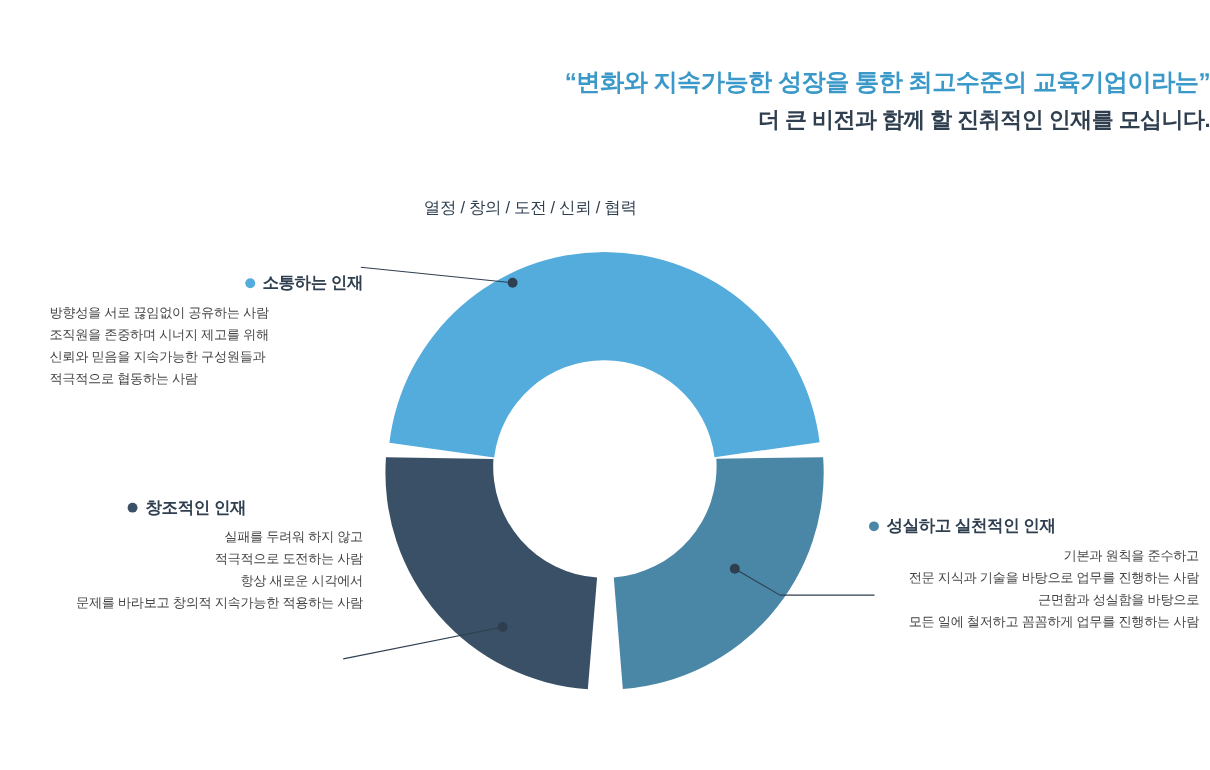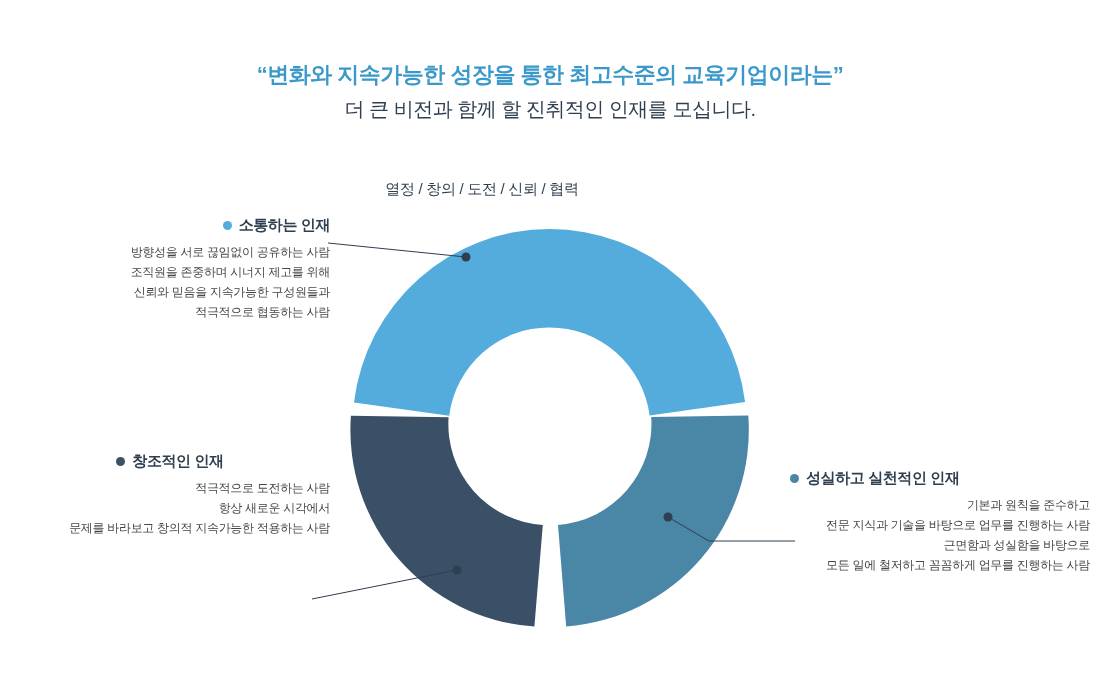--- a/index.html
+++ b/index.html
@@ -15,34 +15,34 @@
     position: relative;
     overflow: hidden;
   }
 
   
   .headline {
     position: absolute;
     top: 58px;
     left: 0;
     width: 1100px;
-    text-align: center;
+    text-align: right;
     line-height: 34px;
   }
   .headline .line1 {
     display: block;
     font-size: 22px;
     font-weight: bold;
     color: #3a99c9;
     letter-spacing: -0.5px;
   }
   .headline .line2 {
     display: block;
     font-size: 20px;
-    font-weight: normal;
+    font-weight: bold;
     color: #2f3f4f;
     letter-spacing: -0.5px;
   }
 
   
   .donut-caption {
     position: absolute;
     top: 180px;
     left: 0;
     width: 964px;
@@ -90,23 +90,23 @@
     font-size: 12px;
     line-height: 20px;
     color: #454545;
     letter-spacing: -0.3px;
     white-space: nowrap;
   }
 
   
   #block-communicate {
     left: 45px;
-    top: 216px;
+    top: 248px;
     width: 285px;
-    text-align: right;
+    text-align: left;
   }
   #block-communicate .title {
     justify-content: flex-end;
   }
 
   
   #block-creative {
     left: 10px;
     top: 452px;
     width: 320px;
@@ -193,20 +193,21 @@
     <div>적극적으로 협동하는 사람</div>
   </div>
 </div>
 
 <div class="block" id="block-creative">
   <div class="title">
     <span class="bullet" style="background:#3A5066"></span>
     <span>창조적인 인재</span>
   </div>
   <div class="desc">
+    <div>실패를 두려워 하지 않고</div>
     <div>적극적으로 도전하는 사람</div>
     <div>항상 새로운 시각에서</div>
     <div>문제를 바라보고 창의적 지속가능한 적용하는 사람</div>
   </div>
 </div>
 
 <div class="block" id="block-diligent">
   <div class="title">
     <span class="bullet" style="background:#4A86A6"></span>
     <span>성실하고 실천적인 인재</span>

